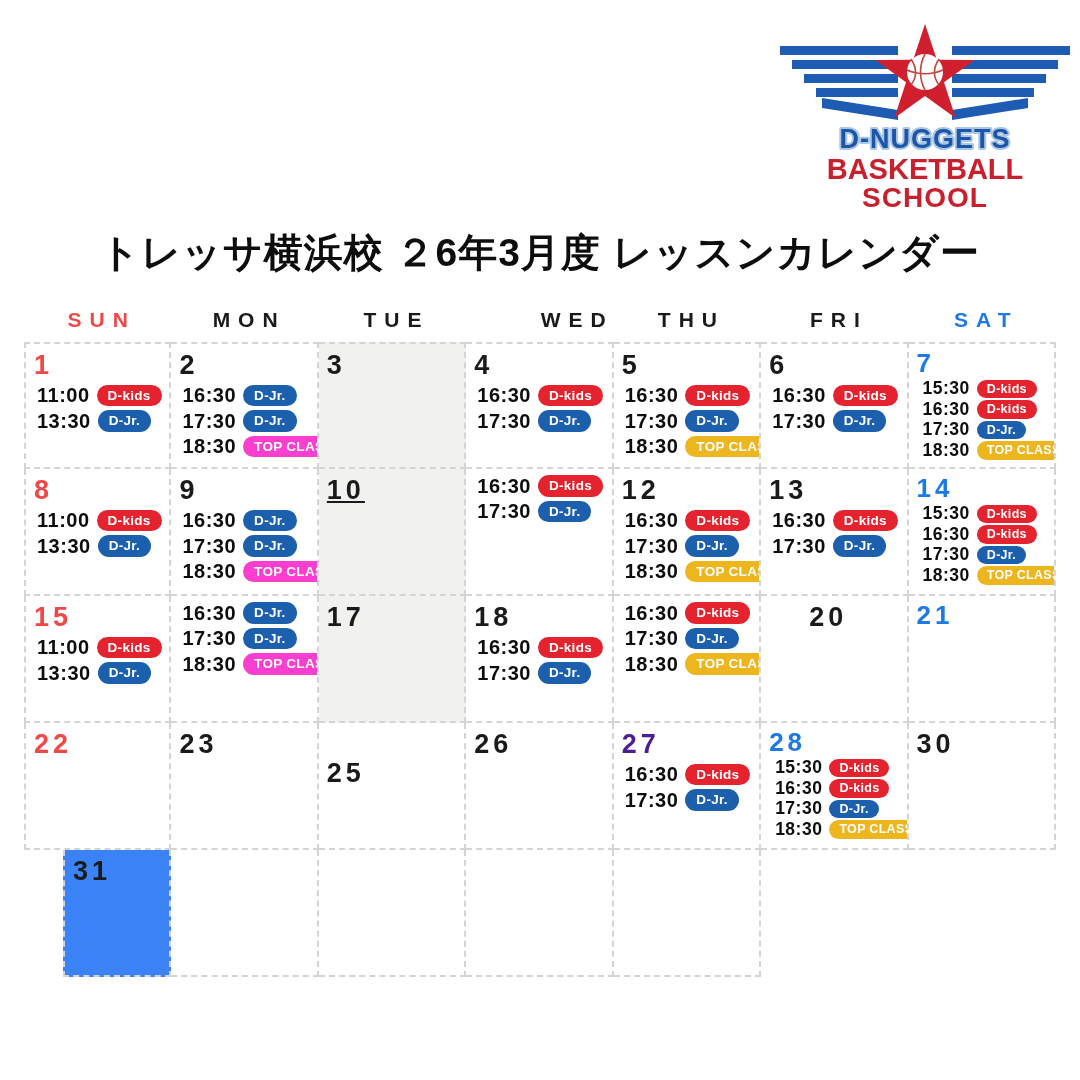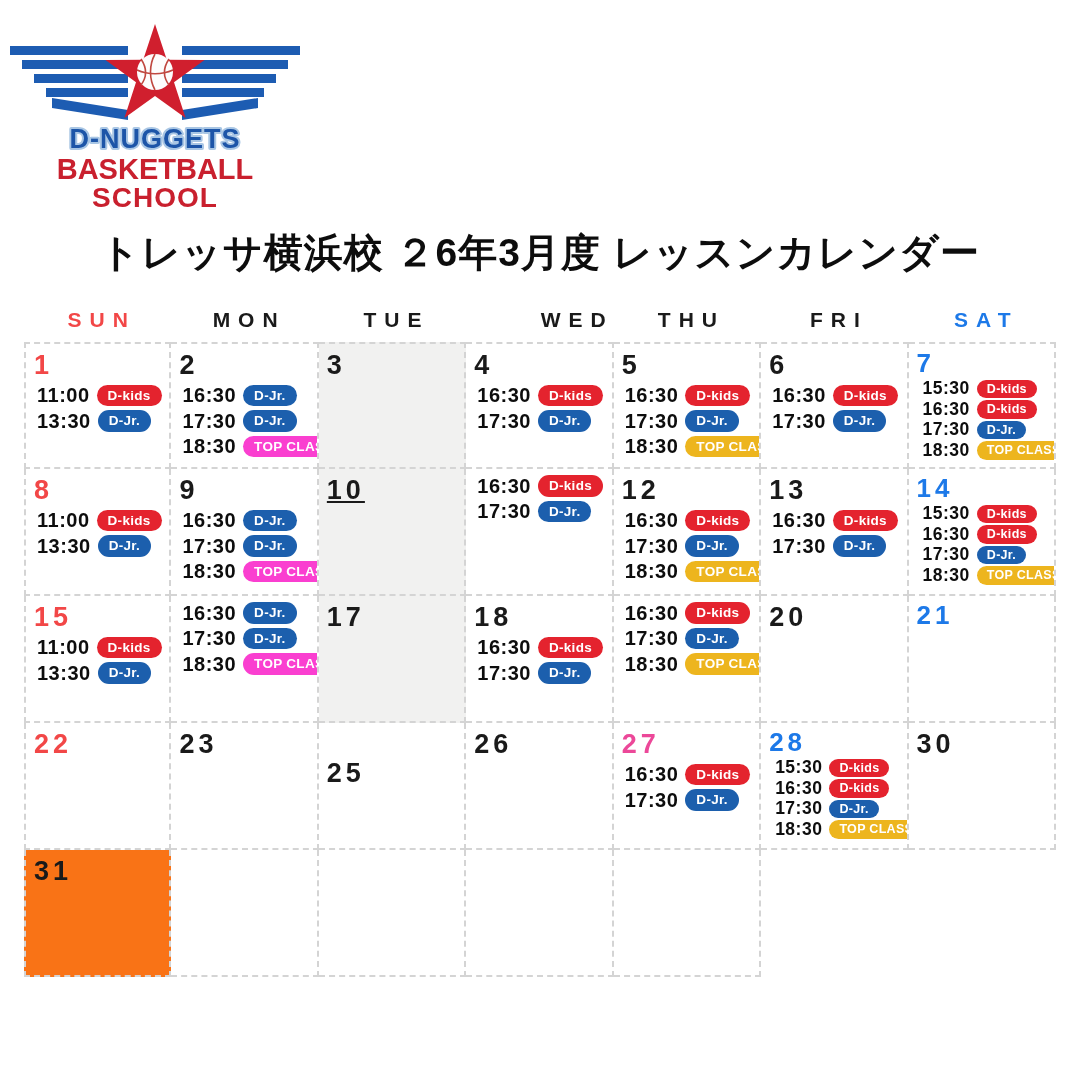--- a/index.html
+++ b/index.html
@@ -3,21 +3,21 @@
 <meta charset="utf-8">
 <style>
   * { box-sizing: border-box; margin: 0; padding: 0; }
   html,body { background:#ffffff; }
   body {
     width: 1080px; height: 1080px;
     font-family: "Liberation Sans", sans-serif;
     color: #111;
     overflow: hidden;
   }
-  .logo-wrap { display:flex; justify-content:flex-start; padding-top:18px; }
+  .logo-wrap { display:flex; justify-content:flex-end; padding-top:18px; }
   .page-title {
     text-align:center;
     font-size: 39px;
     font-weight: 900;
     letter-spacing: 1px;
     color: #0d0d0d;
     margin-top: 12px;
   }
   .weekday-header {
     width: 1032px;
@@ -352,39 +352,39 @@
       <div class="lesson">
         <span class="time">17:30</span>
         <span class="badge" style="background: rgb(28, 95, 173);">D-Jr.</span>
       </div>
       <div class="lesson">
         <span class="time">18:30</span>
         <span class="badge" style="background: rgb(237, 181, 30);">TOP CLASS</span>
       </div>
     </div>
     <div class="cell col-fri">
-      <div class="daynum" style="color: rgb(26, 26, 26);">20</div>
+      <div class="daynum" style="color: rgb(26, 26, 26); margin-left: 40px;">20</div>
     </div>
     <div class="cell col-sat">
       <div class="daynum" style="color: rgb(29, 121, 232);">21</div>
     </div>
     <div class="cell col-sun">
       <div class="daynum" style="color: rgb(242, 71, 71);">22</div>
     </div>
     <div class="cell col-mon">
       <div class="daynum" style="color: rgb(26, 26, 26);">23</div>
     </div>
     <div class="cell col-wed">
       <div class="daynum" style="color: rgb(26, 26, 26); margin-top: 29px;">25</div>
     </div>
     <div class="cell col-thu">
       <div class="daynum" style="color: rgb(26, 26, 26);">26</div>
     </div>
     <div class="cell col-fri">
-      <div class="daynum" style="color: #ec4899;">27</div>
+      <div class="daynum" style="color: #4c1d95;">27</div>
       <div class="lesson">
         <span class="time">16:30</span>
         <span class="badge" style="background: rgb(228, 35, 46);">D-kids</span>
       </div>
       <div class="lesson">
         <span class="time">17:30</span>
         <span class="badge" style="background: rgb(28, 95, 173);">D-Jr.</span>
       </div>
     </div>
     <div class="cell col-sat">
@@ -402,20 +402,20 @@
         <span class="badge" style="background: rgb(28, 95, 173);">D-Jr.</span>
       </div>
       <div class="lesson">
         <span class="time">18:30</span>
         <span class="badge" style="background: rgb(237, 181, 30);">TOP CLASS</span>
       </div>
     </div>
     <div class="cell col-mon">
       <div class="daynum" style="color: rgb(26, 26, 26);">30</div>
     </div>
-    <div class="cell col-tue" style="background: #f97316;">
+    <div class="cell col-tue" style="background: #3b82f6; margin-left: 39px;">
       <div class="daynum" style="color: rgb(26, 26, 26);">31</div>
     </div>
     <div class="cell col-wed"></div>
     <div class="cell col-thu"></div>
     <div class="cell col-fri"></div>
     <div class="cell col-sat"></div>
   </div>
 
 </body></html>

